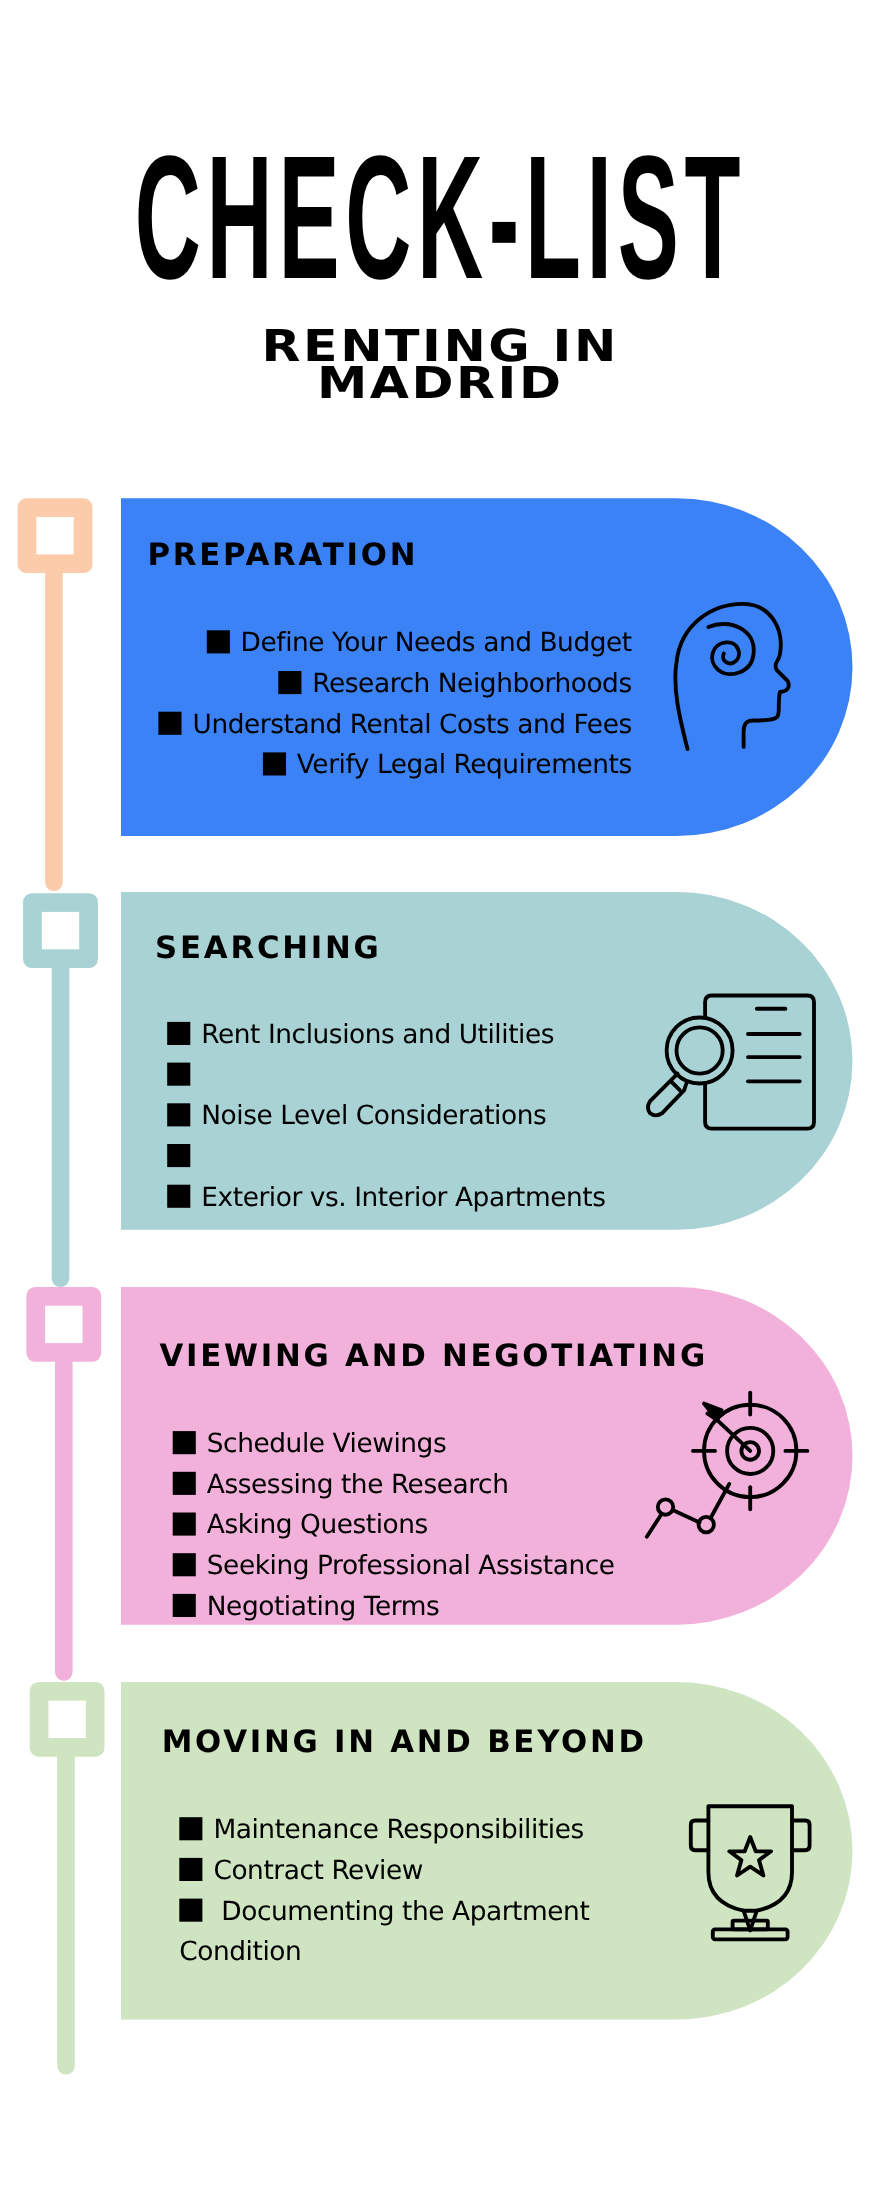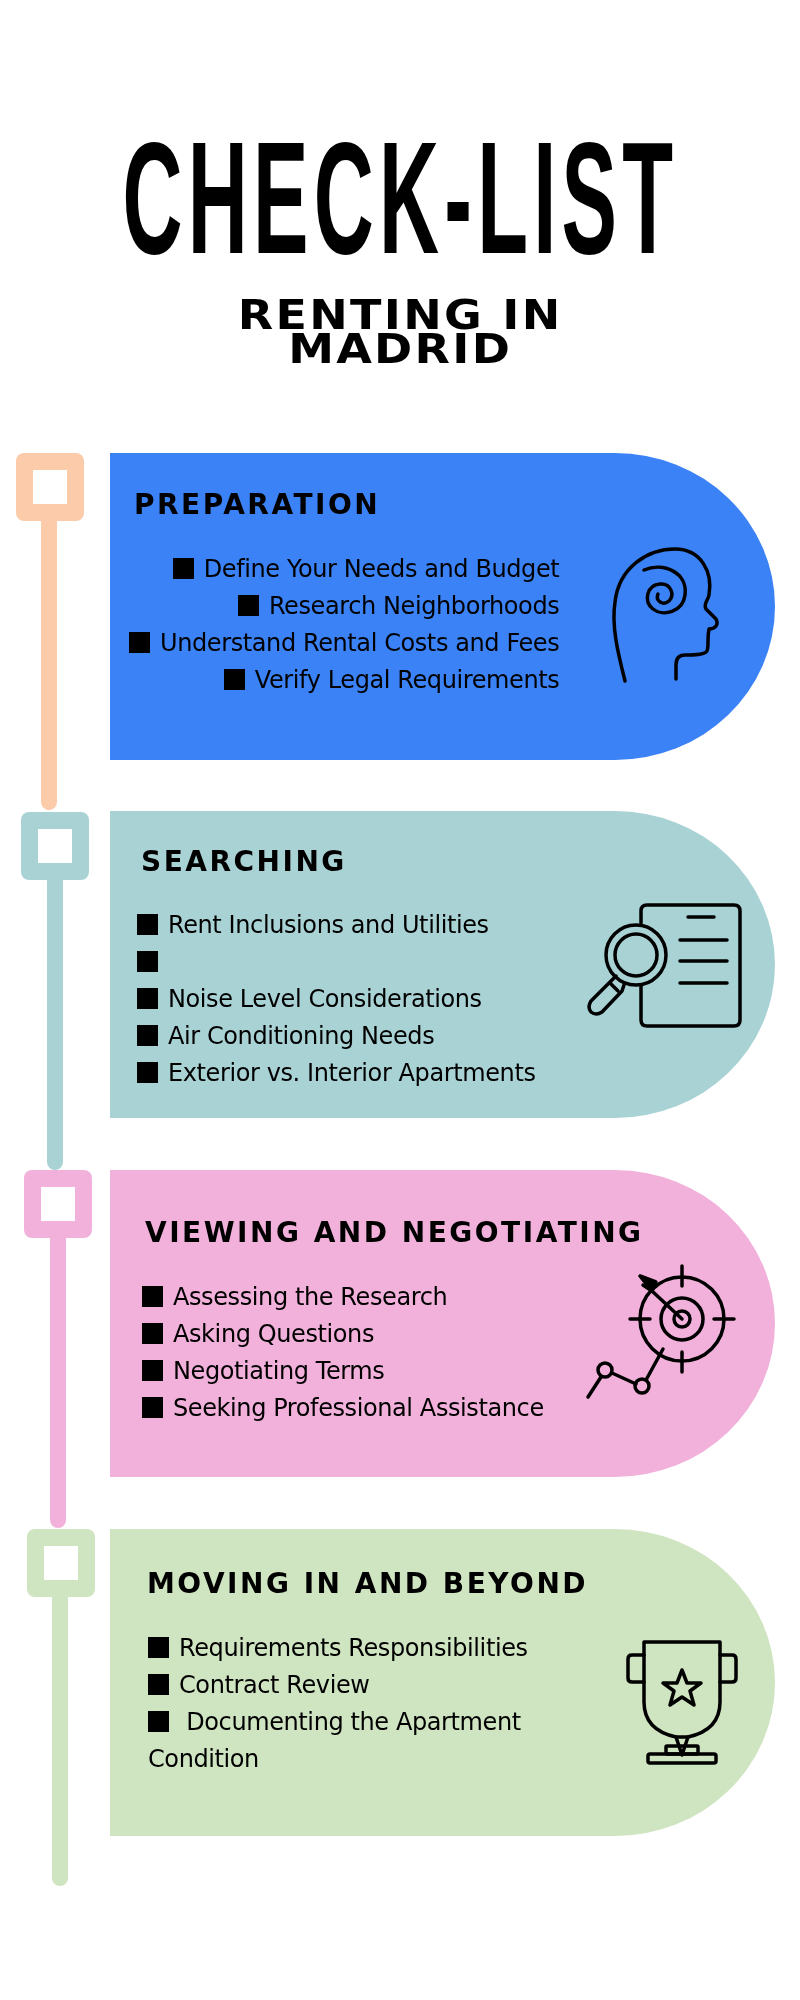--- a/index.html
+++ b/index.html
@@ -26,21 +26,21 @@
 
     .card {
       position: absolute; left: 110px; width: 665px; height: 307px;
       border-radius: 0 160px 160px 0 / 0 50% 50% 0;
       box-sizing: border-box;
     }
     .card-title {
       position: absolute; font-family: "DejaVu Sans", sans-serif; font-weight: 700;
       font-size: 28px; letter-spacing: 2.5px; line-height: 1; margin: 0; white-space: nowrap;
     }
-    .items { position: absolute; list-style: none; margin: 1px; padding: 0; }
+    .items { position: absolute; list-style: none; margin: 16px; padding: 0; }
     .items li {
       font-family: "DejaVu Sans", sans-serif; font-size: 24px; line-height: 37px;
       letter-spacing: -0.4px; white-space: nowrap;
     }
     .items li .sq { display: inline-block; width: 21px; height: 21px; background: #000; margin-right: 10px; vertical-align: -2px; }
     .items li.wrap { white-space: normal; width: 420px; }
     .icon { position: absolute; }
     .icon svg { width: 100%; height: 100%; overflow: visible; }
   </style>
 </head>
@@ -89,45 +89,46 @@
     </svg>
   </div>
 </section>
 
 <section class="card" style="top:811px; background:#A9D2D5;">
   <h3 class="card-title" style="left:31px; top:37px;">SEARCHING</h3>
   <ul class="items" style="left:26px; top:95px;">
     <li><span class="sq"></span><span>Rent Inclusions and Utilities</span></li>
     <li><span class="sq"></span></li>
     <li><span class="sq"></span><span>Noise Level Considerations</span></li>
-    <li><span class="sq"></span><span>Air Conditioning Needs</span></li>
+    <li><span class="sq"></span></li>
     <li><span class="sq"></span><span>Exterior vs. Interior Apartments</span></li>
   </ul>
   <div class="icon" style="left:476px; top:92px; width:155px; height:125px;">
     <svg viewBox="0 0 155 125" fill="none" stroke="#000" stroke-width="3.5" stroke-linecap="round" stroke-linejoin="round">
       <path d="M55 20 L 55 8 Q 55 2 61 2 L 148 2 Q 154 2 154 8 L 154 117 Q 154 123 148 123 L 61 123 Q 55 123 55 117 L 55 82"></path>
       <line x1="102" y1="14" x2="128" y2="14"></line>
       <line x1="94" y1="37" x2="141" y2="37"></line>
       <line x1="94" y1="58" x2="141" y2="58"></line>
       <line x1="94" y1="80" x2="141" y2="80"></line>
       <circle cx="50" cy="52" r="30"></circle>
       <circle cx="50" cy="52" r="21"></circle>
       <path d="M30 73 L 25 78 L 5 98 Q 1 104 5 109 Q 10 113 16 109 L 36 88 L 38 82"></path>
       <line x1="24" y1="80" x2="32" y2="88"></line>
     </svg>
   </div>
 </section>
 
 <section class="card" style="top:1170px; background:#F2B1DB;">
   <h3 class="card-title" style="left:35px; top:49px;">VIEWING AND NEGOTIATING</h3>
   <ul class="items" style="left:31px; top:108px;">
+    <li><span class="sq"></span><span>Schedule Viewings</span></li>
     <li><span class="sq"></span><span>Assessing the Research</span></li>
     <li><span class="sq"></span><span>Asking Questions</span></li>
+    <li><span class="sq"></span><span>Seeking Professional Assistance</span></li>
     <li><span class="sq"></span><span>Negotiating Terms</span></li>
-    <li><span class="sq"></span><span>Seeking Professional Assistance</span></li>
   </ul>
   <div class="icon" style="left:476px; top:94px; width:150px; height:135px;">
     <svg viewBox="0 0 150 135" fill="none" stroke="#000" stroke-width="3.5" stroke-linecap="round" stroke-linejoin="round">
       <circle cx="96" cy="55" r="42"></circle>
       <circle cx="96" cy="55" r="21"></circle>
       <circle cx="96" cy="55" r="8"></circle>
       <line x1="96" y1="2" x2="96" y2="22"></line>
       <line x1="96" y1="88" x2="96" y2="108"></line>
       <line x1="44" y1="55" x2="64" y2="55"></line>
       <line x1="128" y1="55" x2="148" y2="55"></line>
@@ -139,21 +140,21 @@
       <line x1="26" y1="109" x2="50" y2="120"></line>
       <circle cx="56" cy="122" r="7"></circle>
       <line x1="60" y1="116" x2="77" y2="85"></line>
     </svg>
   </div>
 </section>
 
 <section class="card" style="top:1529px; background:#CFE4C0;">
   <h3 class="card-title" style="left:37px; top:41px;">MOVING IN AND BEYOND</h3>
   <ul class="items" style="left:37px; top:100px;">
-    <li><span class="sq"></span><span>Requirements Responsibilities</span></li>
+    <li><span class="sq"></span><span>Maintenance Responsibilities</span></li>
     <li><span class="sq"></span><span>Contract Review</span></li>
     <li class="wrap"><span class="sq"></span><span style="white-space:pre-wrap;"> Documenting the Apartment Condition</span></li>
   </ul>
   <div class="icon" style="left:516px; top:111px; width:112px; height:124px;">
     <svg viewBox="0 0 112 124" fill="none" stroke="#000" stroke-width="3.5" stroke-linecap="round" stroke-linejoin="round">
       <path d="M18 2 L 94 2 L 94 62 Q 94 90 62 97 L 50 97 Q 18 90 18 62 Z"></path>
       <path d="M18 15 L 6 15 Q 2 15 2 19 L 2 38 Q 2 42 6 42 L 18 42"></path>
       <path d="M94 15 L 106 15 Q 110 15 110 19 L 110 38 Q 110 42 106 42 L 94 42"></path>
       <path d="M56 30 L 61 43 L 75 43 L 64 51 L 68 65 L 56 57 L 44 65 L 48 51 L 37 43 L 51 43 Z"></path>
       <path d="M50 97 L 56 115 L 62 97"></path>

